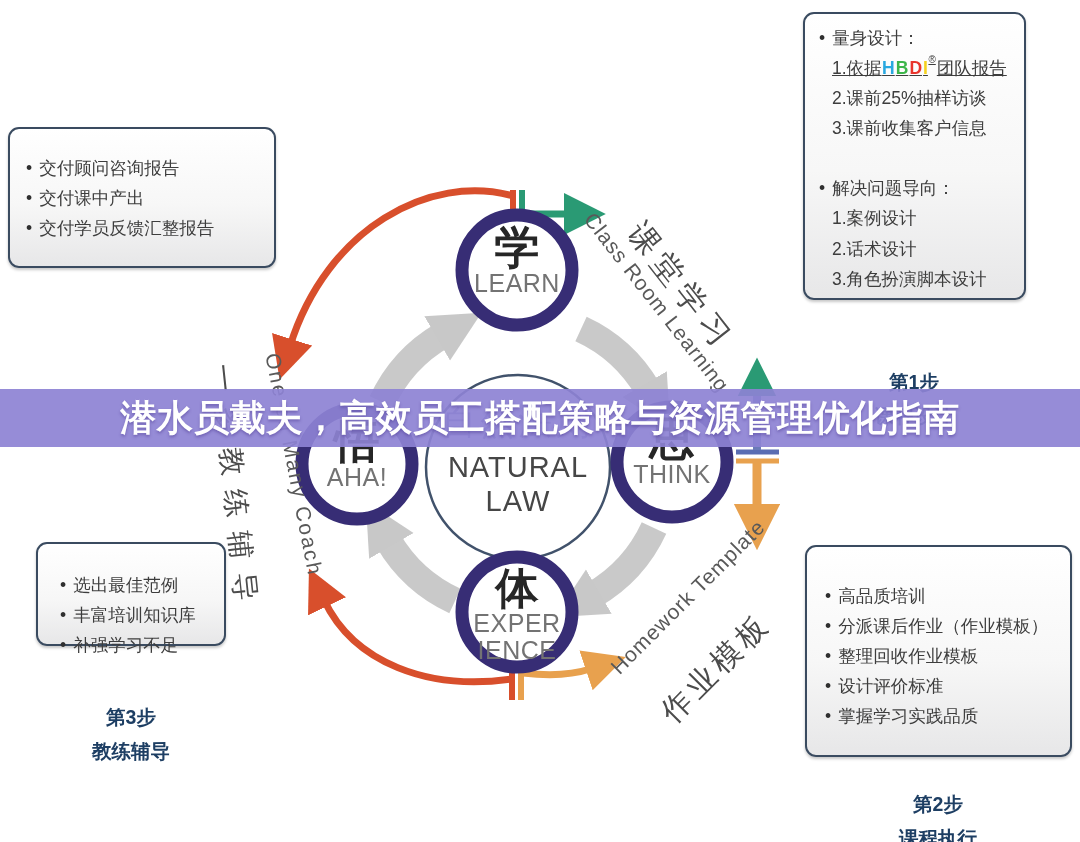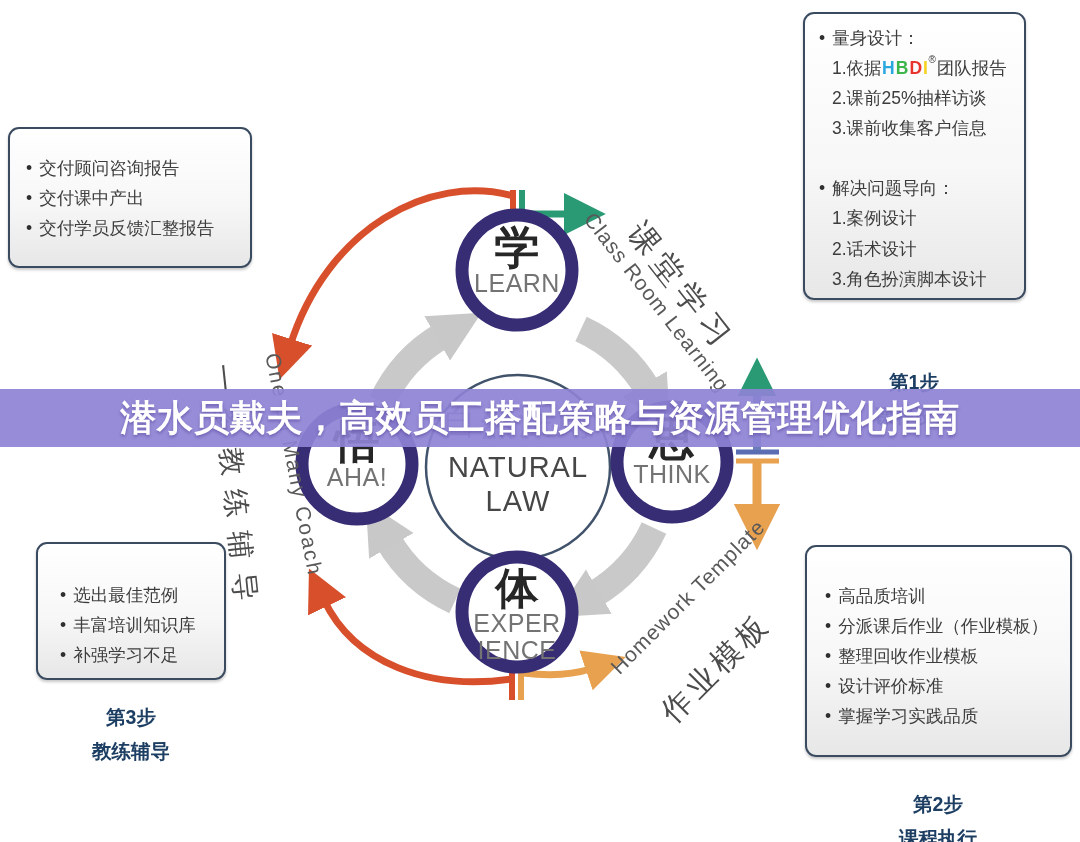--- a/index.html
+++ b/index.html
@@ -6,27 +6,27 @@
   #stage{position:relative;width:1080px;height:842px;overflow:hidden;background:#fff;
          font-family:"Liberation Sans","DejaVu Sans",sans-serif;}
   
   .ibox{position:absolute;border:2.5px solid #3a4b60;border-radius:11px;
         background:linear-gradient(180deg,#ffffff 0%,#f7f7f7 55%,#e7e7e8 100%);
         box-shadow:0 2px 3px rgba(0,0,0,.22), inset 0 1px 0 #fff;
         color:#3d3d3d;font-size:17.5px;line-height:1.72;z-index:3;box-sizing:border-box;}
   .ibox .row{display:flex;align-items:flex-start;white-space:nowrap;}
   .ibox .row.bullet .dot::before{content:"•";margin-right:7px;color:#2f2f2f;}
   .ibox .row.plain{padding-left:13px;}
-  .ibox .row.hbdi{padding-left:13px;}
+  .ibox .row.hbdi{padding-left:13px;text-decoration:underline;}
   .ibox .row.hbdi b{font-weight:bold;margin:0 0.5px;}
   .ibox .row.hbdi sup{font-size:10px;line-height:1;margin:2px 1px 0 0;}
   .ibox .spacer{height:30px;}
   #box-step1{left:803px;top:12px;width:223px;height:288px;padding:9px 10px 0 14px;}
-  #box-step4{left:8px;top:127px;width:244px;height:141px;padding:24px 8px 0 16px;}
-  #box-step3{left:36px;top:542px;width:190px;height:138px;padding:36px 6px 0 22px;}
+  #box-step4{left:8px;top:127px;width:268px;height:141px;padding:24px 8px 0 16px;}
+  #box-step3{left:36px;top:542px;width:190px;height:104px;padding:26px 6px 0 22px;}
   #box-step2{left:805px;top:545px;width:267px;height:212px;padding:34px 8px 0 18px;}
   
   .caption{position:absolute;width:220px;text-align:center;color:#1d3e63;font-weight:bold;
            font-size:19.5px;line-height:1.75;z-index:3;}
   #cap-step1{left:804px;top:330px;margin-top:35px;}
   #cap-step4{left:10px;top:288px;}
   #cap-step3{left:21px;top:700px;text-align:center;}
   #cap-step2{left:828px;top:787px;}
   
   .node-label{position:absolute;z-index:2;text-align:center;}

